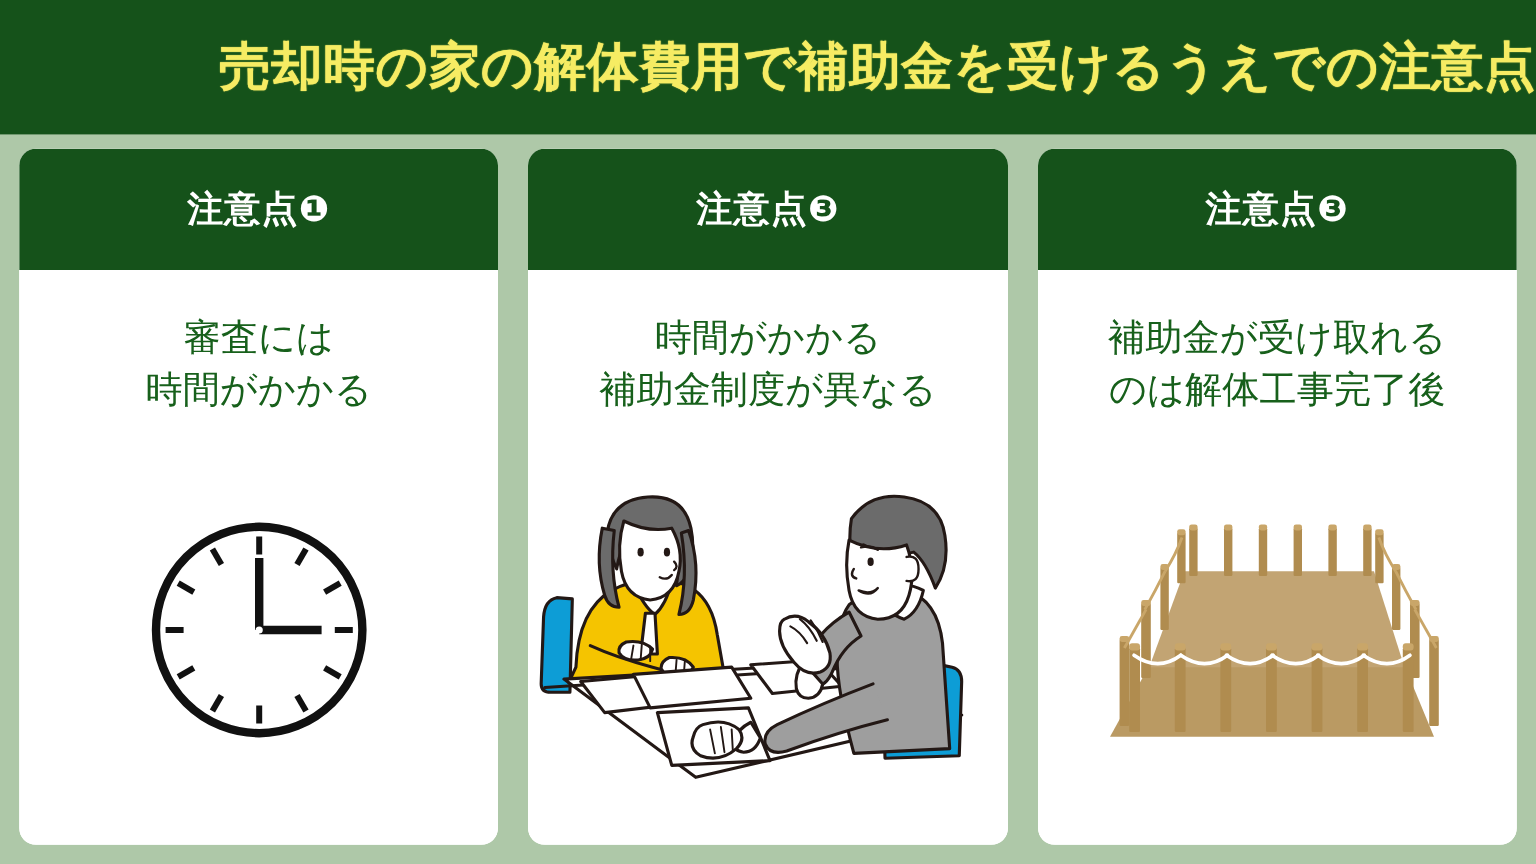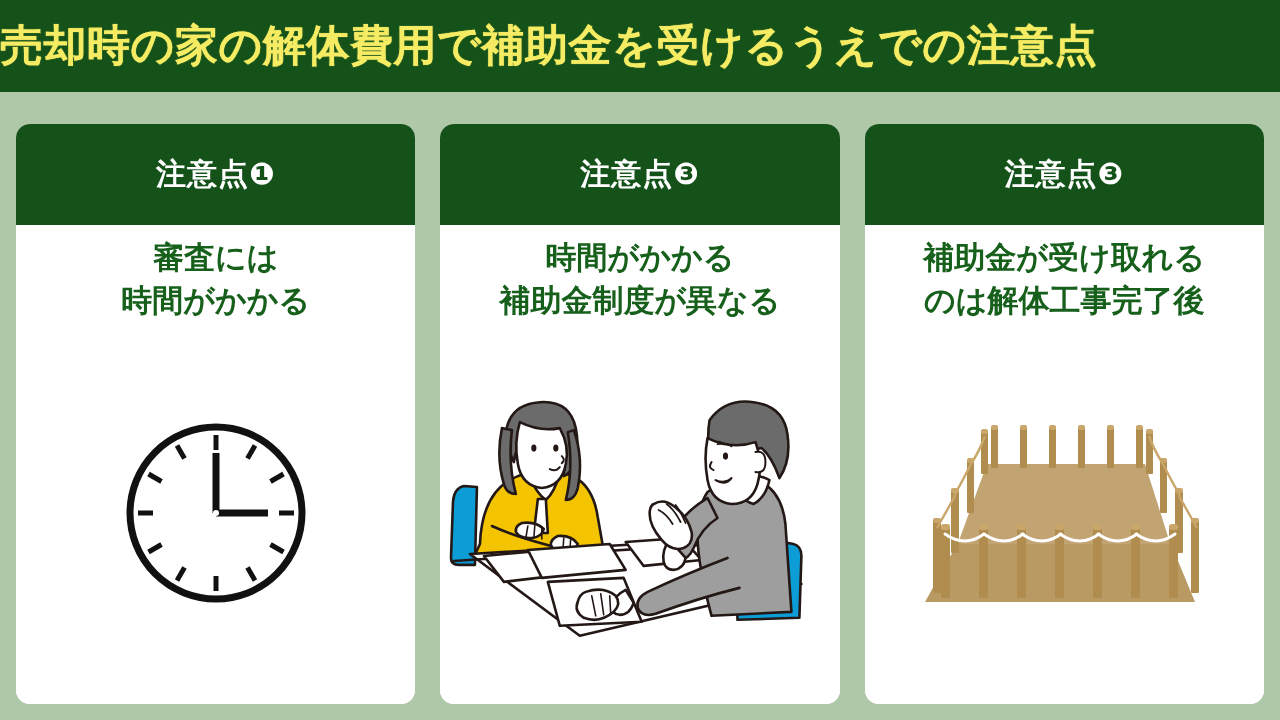--- a/index.html
+++ b/index.html
@@ -14,25 +14,25 @@
     overflow: hidden;
     position: relative;
   }
 
   
   .header-band {
     position: absolute;
     left: 0;
     top: 0;
     width: 1280px;
-    height: 92px;
+    height: 112px;
     background: #15521a;
     display: flex;
     align-items: center;
-    justify-content: flex-start;
+    justify-content: flex-end;
   }
   .header-title {
     color: #f6ec63;
     font-size: 43px;
     font-weight: 700;
     letter-spacing: 0.5px;
     white-space: nowrap;
     text-shadow: 0 0 1px #f6ec63;
   }
 
@@ -70,24 +70,24 @@
     white-space: nowrap;
   }
   .card-body {
     flex: 1 1 auto;
     display: flex;
     flex-direction: column;
     align-items: center;
     background: #ffffff;
   }
   .card-text {
-    margin-top: 12px;
+    margin-top: 36px;
     color: #17601b;
     font-size: 31px;
-    font-weight: 700;
+    font-weight: 400;
     line-height: 1.38;
     text-align: center;
     white-space: pre-line;
     padding: 0 10px;
   }
   .card-art {
     flex: 1 1 auto;
     width: 100%;
     display: flex;
     align-items: center;

